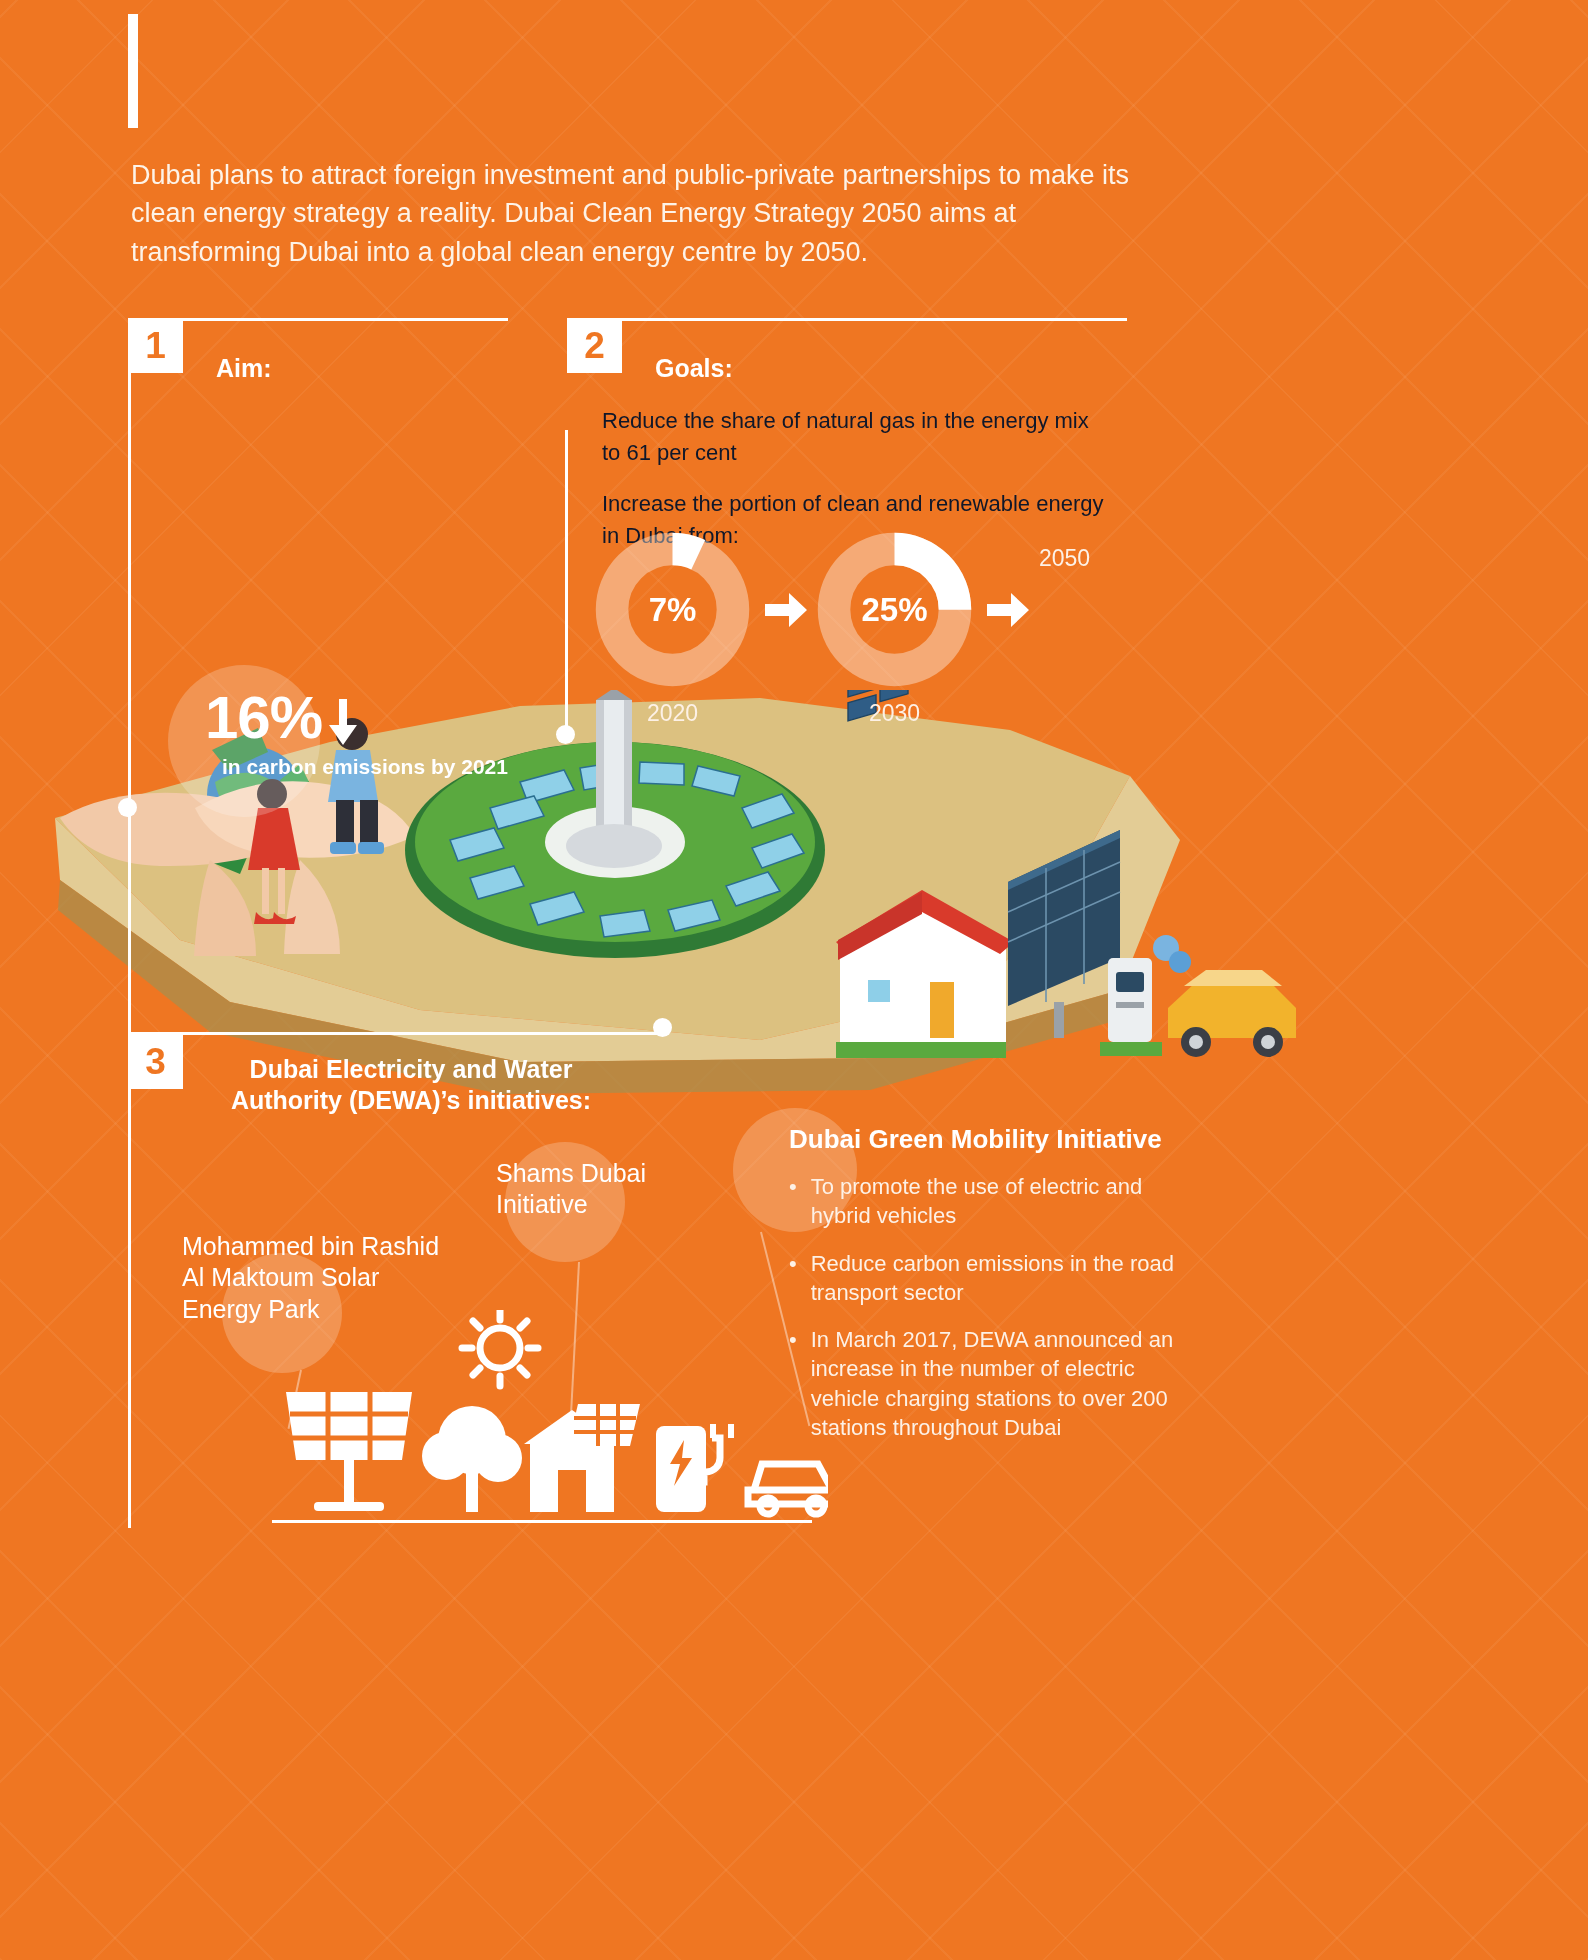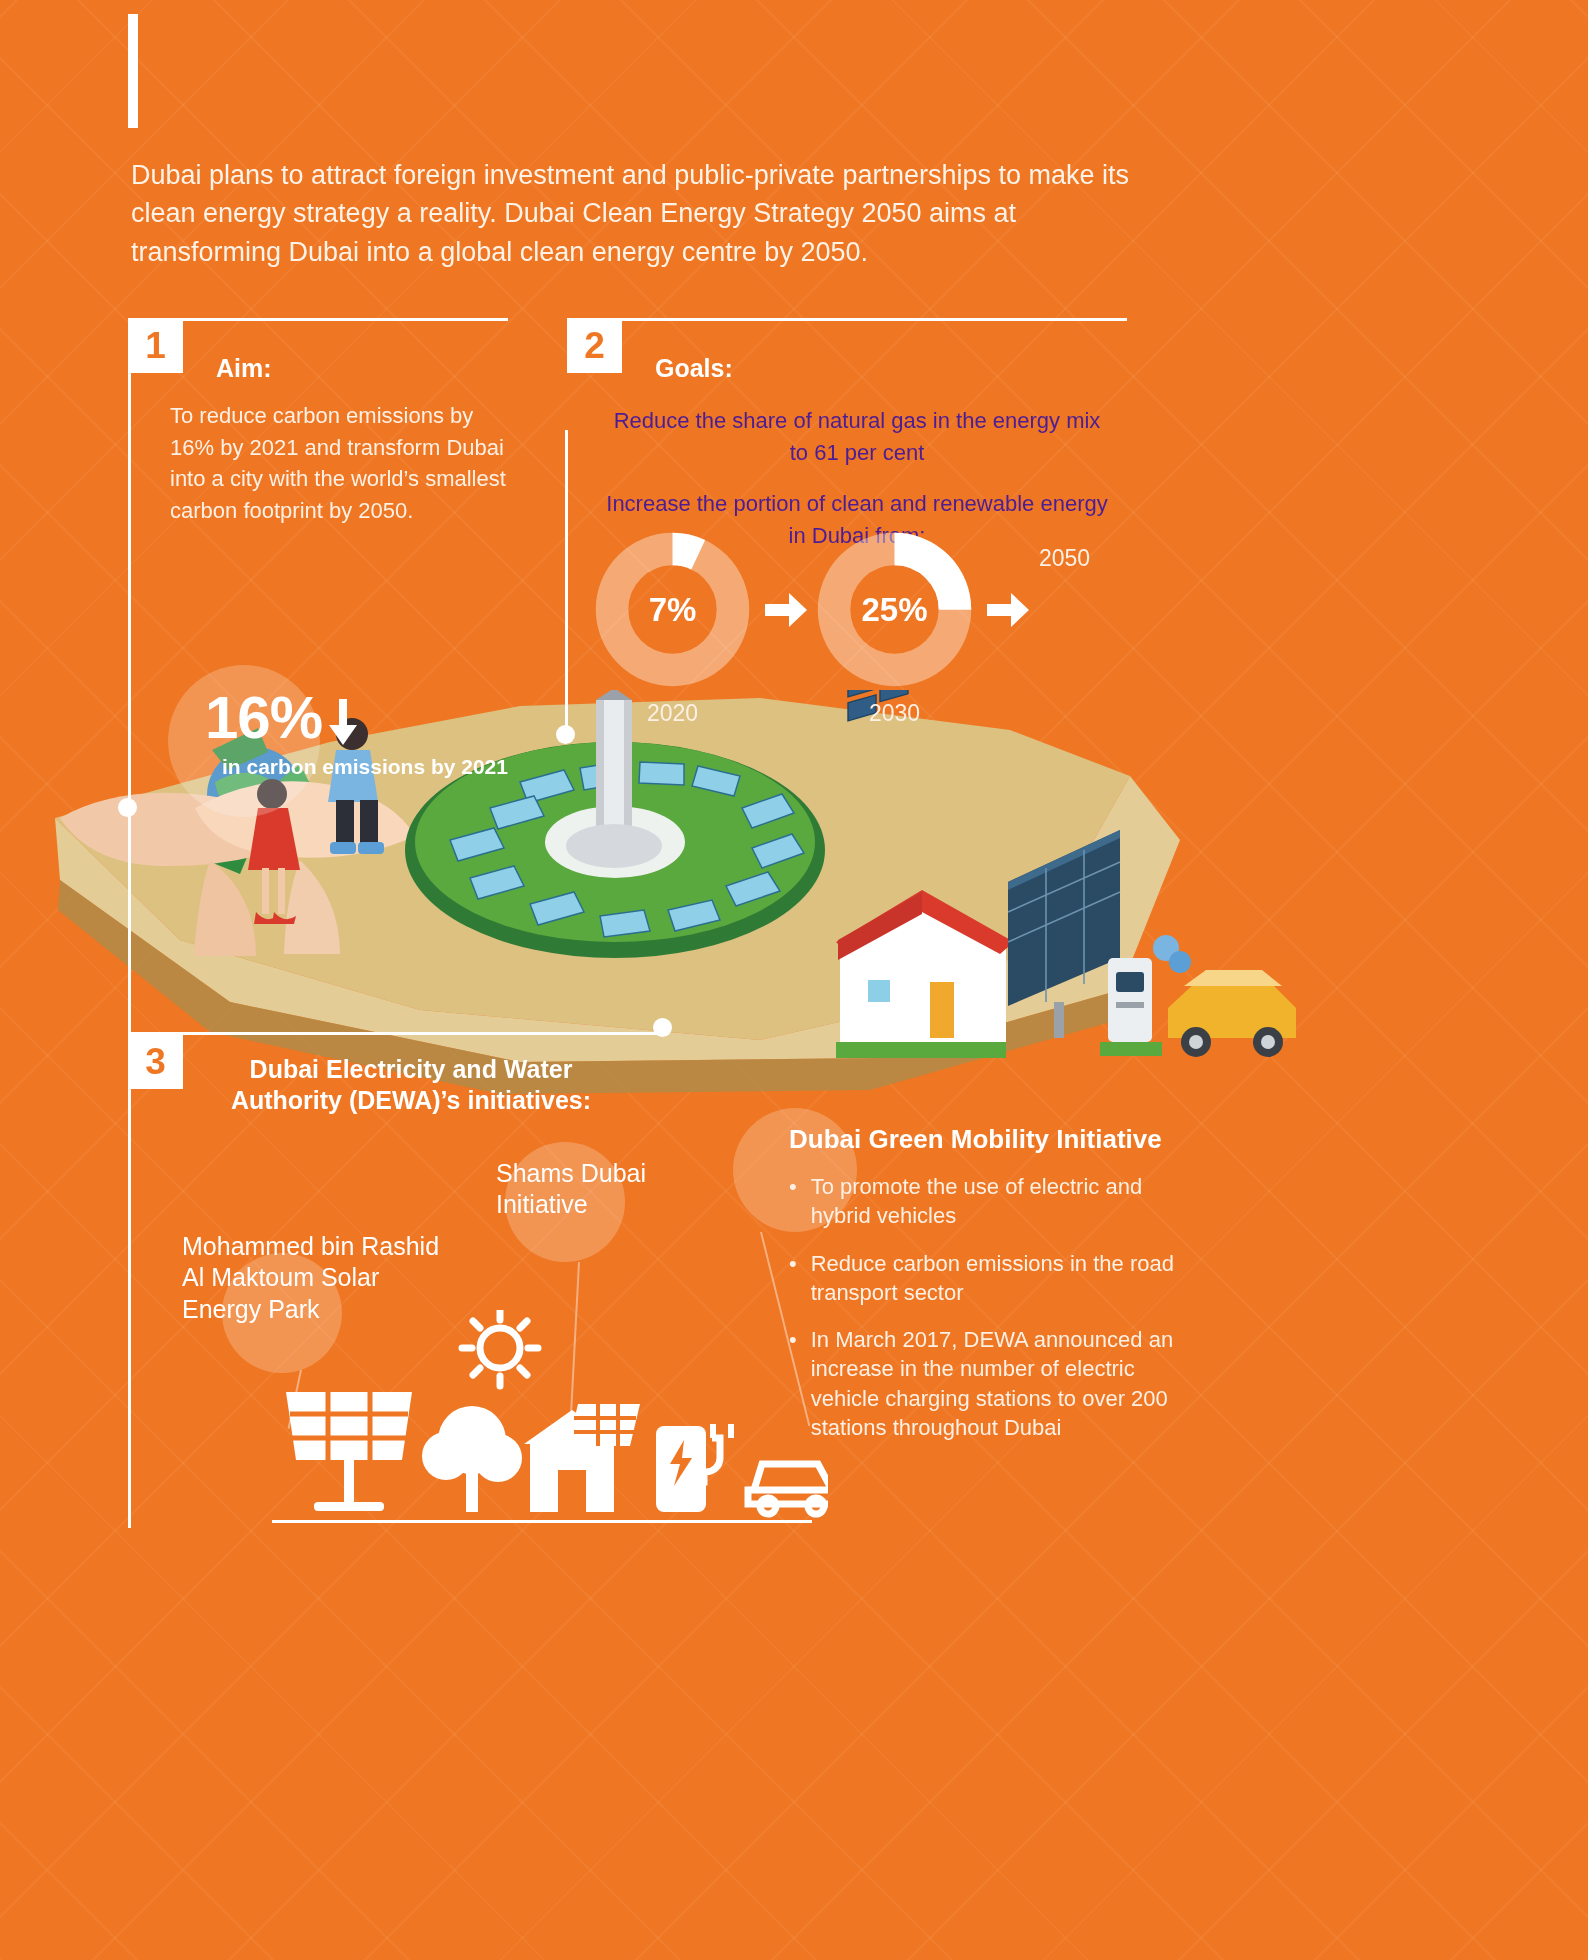--- a/index.html
+++ b/index.html
@@ -73,21 +73,21 @@
     position:absolute;left:118px;top:798px;width:19px;height:19px;border-radius:50%;
     background:#fff;
   }
 
   
   #sec2{left:567px;top:318px;width:560px;}
   #sec2 .rule{width:560px;}
   #sec2 .sec-title{left:88px;top:35px;}
   .s2-body{
     position:absolute;left:602px;top:405px;width:510px;
-    font-size:22px;line-height:1.44;color:#4c1d95;text-align:center;
+    font-size:22px;line-height:1.44;color:#0f172a;
   }
   .s2-body p{margin:0 0 20px 0;}
   .dot-s2{
     position:absolute;left:556px;top:725px;width:19px;height:19px;border-radius:50%;background:#fff;
   }
   .line-s2{position:absolute;left:565px;top:430px;width:3px;height:305px;background:#fff;}
 
   
   .donuts{position:absolute;left:595px;top:532px;width:545px;height:190px;}
   .donut-wrap{position:absolute;top:0;}
@@ -236,21 +236,20 @@
     <circle cx="1268" cy="352" r="15" fill="#3b3f46"></circle>
     <circle cx="1268" cy="352" r="7" fill="#cfd4d8"></circle>
   </svg>
 
   <div class="sec" id="sec1">
     <div class="rule"></div>
     <div class="vline"></div>
     <div class="numbox">1</div>
     <div class="sec-title">Aim:</div>
   </div>
-  <div class="s1-body">To reduce carbon emissions by 16% by 2021 and transform Dubai into a city with the world’s smallest carbon footprint by 2050.</div>
 
   <div class="badge16"></div>
   <div class="badge16-num">
     <span>16%</span>
     <svg class="arrow-down" viewBox="0 0 34 46">
       <path d="M13 0 h8 v26 h10 L17 46 L3 26 h10 z" fill="#ffffff"></path>
     </svg>
   </div>
   <div class="badge16-sub">in carbon emissions by 2021</div>
   <div class="dot-s1"></div>

